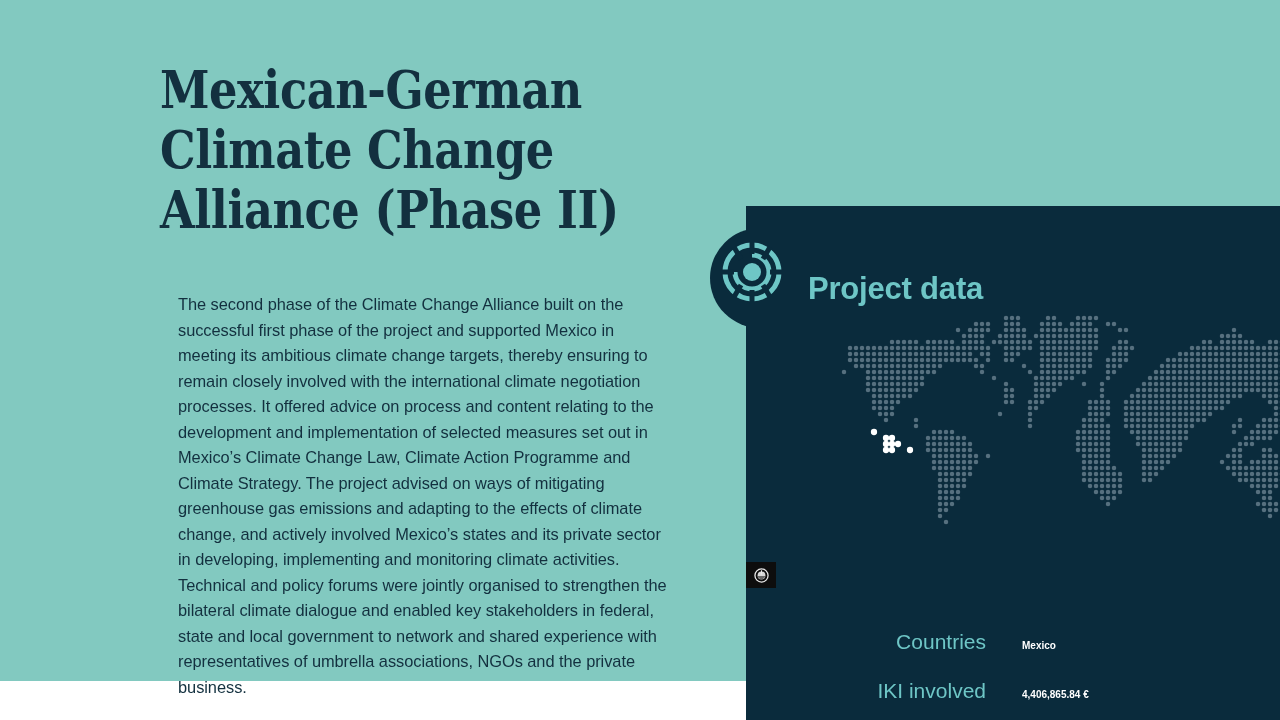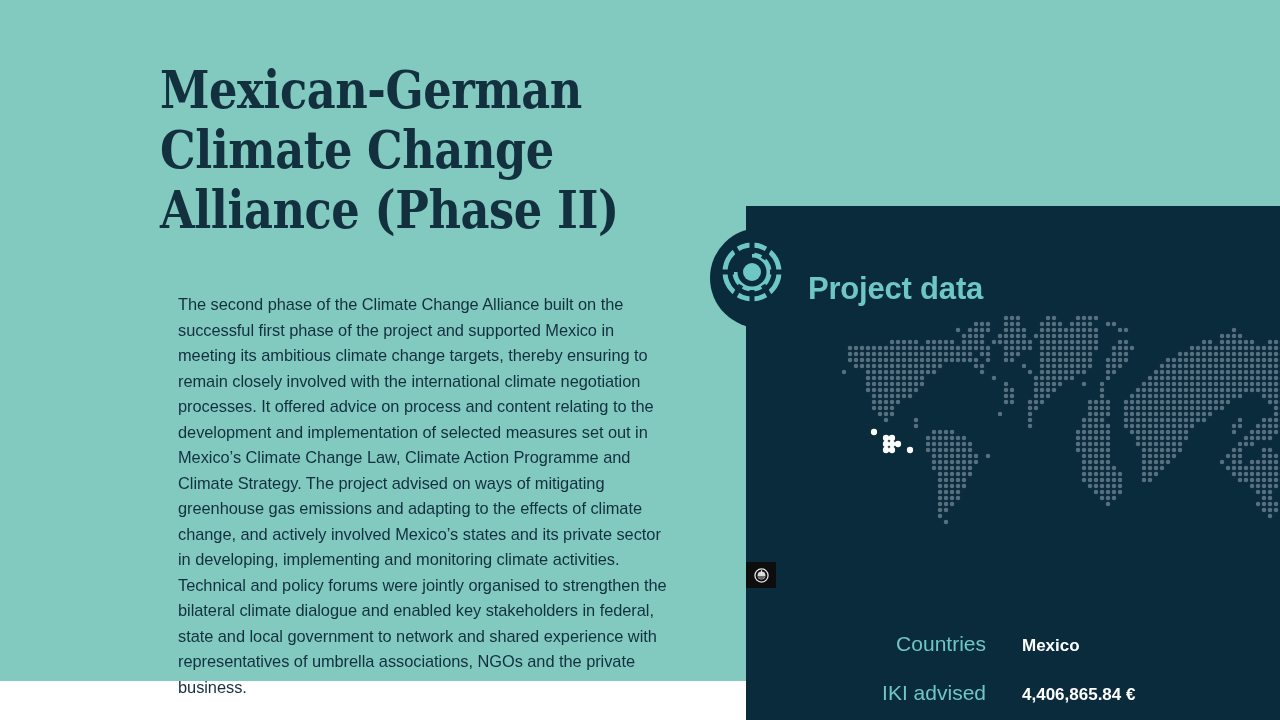--- a/index.html
+++ b/index.html
@@ -166,21 +166,21 @@
     font-family: "Liberation Sans", sans-serif;
     font-size: 21px;
     line-height: 26px;
     color: #6ec6c6;
     white-space: nowrap;
   }
   .data-value {
     flex: 1 1 auto;
     font-family: "Liberation Sans", sans-serif;
     font-weight: 700;
-    font-size: 17px;
+    font-size: 10px;
     line-height: 26px;
     color: #ffffff;
     white-space: nowrap;
     margin-top: 35px;
   }
 </style>
 </head>
 <body>
 
 <div id="page">
@@ -1241,21 +1241,21 @@
     </div>
 
     <div class="data-rows">
 
       <div class="data-row">
         <div class="data-label">Countries</div>
         <div class="data-value">Mexico</div>
       </div>
 
       <div class="data-row">
-        <div class="data-label">IKI advised</div>
+        <div class="data-label">IKI involved</div>
         <div class="data-value">4,406,865.84 €</div>
       </div>
 
       <div class="data-row">
         <div class="data-label">Duration</div>
         <div class="data-value">04/2014 till 01/2019</div>
       </div>
 
     </div>
   </div>

